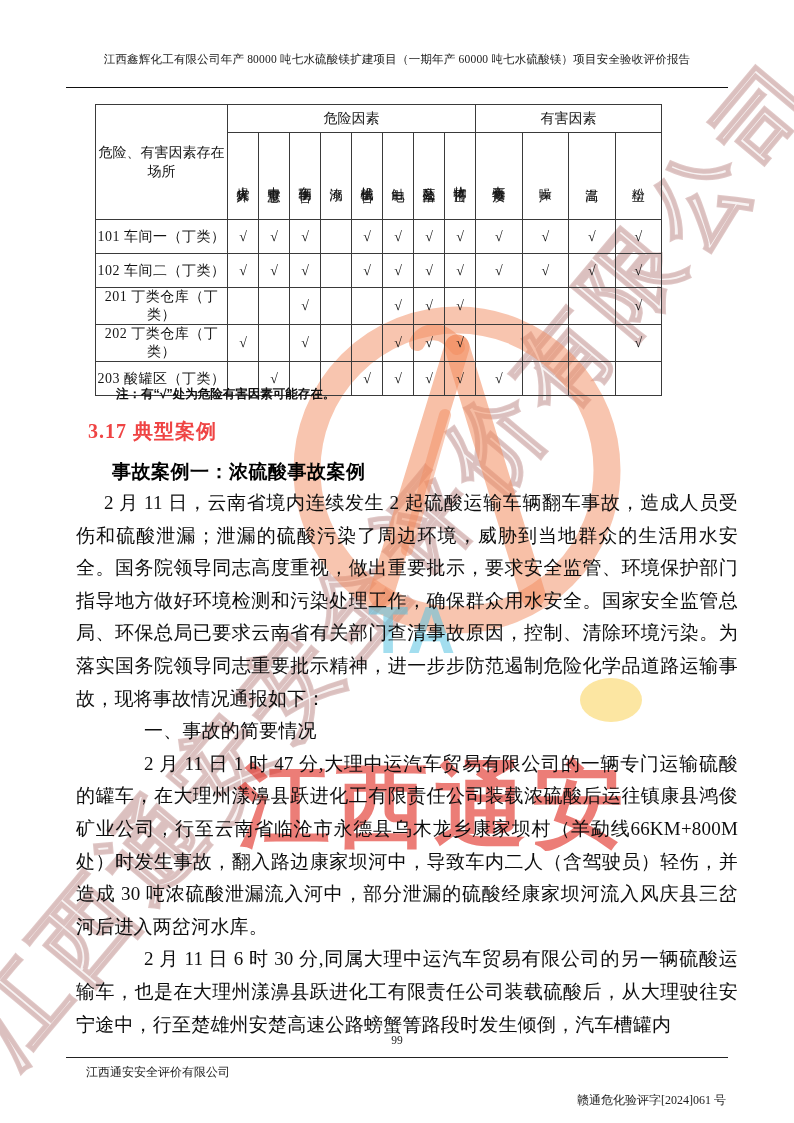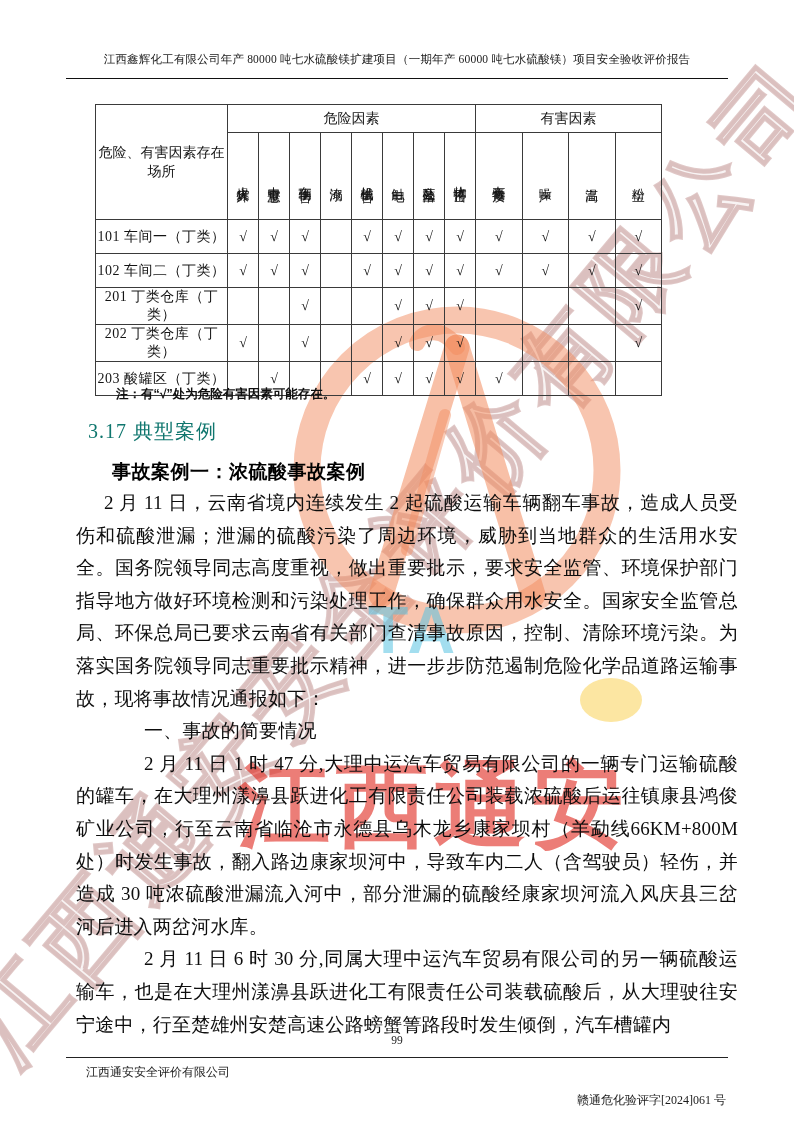--- a/index.html
+++ b/index.html
@@ -42,21 +42,21 @@
     color:rgba(224,38,28,0.60);
     font-family:"Liberation Serif",serif;
     white-space:nowrap;
   }
 
   
   .content{position:absolute;inset:0;z-index:1;}
   .doc-header{
     position:absolute;left:66px;top:52px;width:662px;
     text-align:center;font-size:11.5px;color:#1a1a1a;
-    padding-bottom:11px;border-bottom:1.5px solid #111;
+    padding-bottom:20px;border-bottom:1.5px solid #111;
     letter-spacing:0.2px;
   }
 
   table.hz{
     position:absolute;left:95px;top:104px;
     border-collapse:collapse;table-layout:fixed;
     background:transparent;
   }
   table.hz td{
     border:1.4px solid #3a3a3a;
@@ -75,21 +75,21 @@
   td.chk{font-size:14px;color:#222;}
 
   .tbl-note{
     position:absolute;left:108px;top:386px;
     font-family:"Liberation Sans","DejaVu Sans",sans-serif;
     font-weight:bold;font-size:12.5px;color:#111;margin-left:8px;
   }
 
   .sec-heading{
     position:absolute;left:88px;top:418px;
-    font-weight:normal;font-size:20px;color:#0f766e;
+    font-weight:bold;font-size:20px;color:#ef4444;
     letter-spacing:1px;
   }
   .sec-subheading{
     position:absolute;left:112px;top:459px;
     font-weight:bold;font-size:19px;color:#000;
     letter-spacing:0.5px;
   }
 
   .body-text{
     position:absolute;left:76px;top:487px;width:662px;

